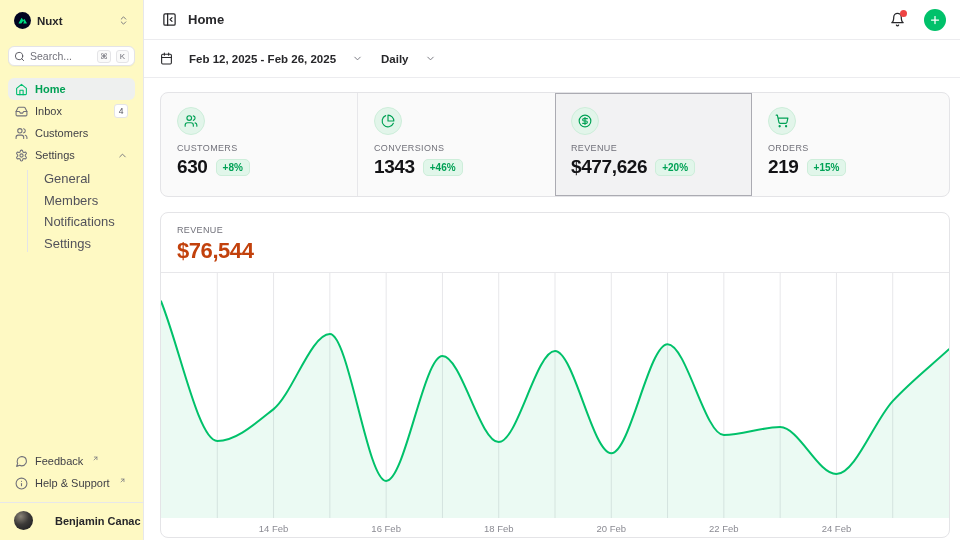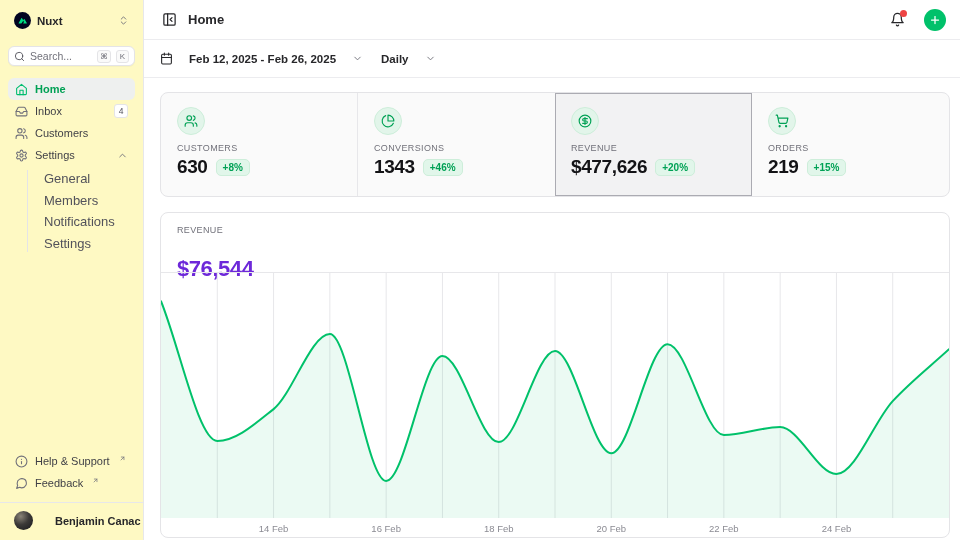--- a/index.html
+++ b/index.html
@@ -65,21 +65,21 @@
   .stat-label { margin-top:8px; font-size:9px; letter-spacing:.04em; color:#71717a; font-weight:500; }
   .stat-val-row { margin-top:3px; display:flex; align-items:center; gap:8px; }
   .stat-value { font-size:19px; font-weight:700; color:#131316; letter-spacing:-0.02em; }
   .delta { font-size:10px; font-weight:600; color:#00a155; background:#e1f6ea; border:1px solid #cdeeda;
     border-radius:5px; padding:2px 6px; }
 
   
   .chart-card { margin-top:15px; border:1px solid #e4e4e7; border-radius:8px; height:326px; background:#fff; overflow:hidden; }
   .chart-head { padding:12px 16px 0 16px; height:58px; }
   .chart-label { font-size:9px; letter-spacing:.04em; color:#71717a; font-weight:500; }
-  .chart-value { margin-top:21px; font-size:22px; font-weight:700; color:#6d28d9; letter-spacing:-0.02em; }
+  .chart-value { margin-top:3px; font-size:22px; font-weight:700; color:#c2410c; letter-spacing:-0.02em; }
   .chart-svg { display:block; }
 </style>
 </head>
 <body>
 
 <div class="app">
 
   <aside class="sidebar">
     <div class="ws-row">
       <span class="ws-logo">
@@ -152,36 +152,36 @@
         <div class="sub-item">
             <span>Settings</span>
           </div>
       </div>
     </nav>
 
     <div class="spacer"></div>
 
     <div class="footer-nav">
       <div class="nav-item">
+        <svg width="13" height="13" viewBox="0 0 24 24" fill="none" stroke-width="2" stroke-linecap="round" stroke-linejoin="round">
+            <path d="M21 11.5a8.38 8.38 0 0 1-.9 3.8 8.5 8.5 0 0 1-7.6 4.7 8.38 8.38 0 0 1-3.8-.9L3 21l1.9-5.7a8.38 8.38 0 0 1-.9-3.8 8.5 8.5 0 0 1 4.7-7.6 8.38 8.38 0 0 1 3.8-.9h.5a8.48 8.48 0 0 1 8 8z"></path>
+          </svg>
+        <span>Feedback</span>
+        <svg class="ext" width="7" height="7" viewBox="0 0 24 24" fill="none" stroke="#71717a" stroke-width="2.5" stroke-linecap="round">
+            <path d="M7 17 17 7"></path>
+            <path d="M8 7h9v9"></path>
+          </svg>
+      </div>
+      <div class="nav-item">
         <svg width="13" height="13" viewBox="0 0 24 24" fill="none" stroke-width="2" stroke-linecap="round">
             <circle cx="12" cy="12" r="10"></circle>
             <path d="M12 16v-4"></path>
             <path d="M12 8h.01"></path>
           </svg>
         <span>Help &amp; Support</span>
-        <svg class="ext" width="7" height="7" viewBox="0 0 24 24" fill="none" stroke="#71717a" stroke-width="2.5" stroke-linecap="round">
-            <path d="M7 17 17 7"></path>
-            <path d="M8 7h9v9"></path>
-          </svg>
-      </div>
-      <div class="nav-item">
-        <svg width="13" height="13" viewBox="0 0 24 24" fill="none" stroke-width="2" stroke-linecap="round" stroke-linejoin="round">
-            <path d="M21 11.5a8.38 8.38 0 0 1-.9 3.8 8.5 8.5 0 0 1-7.6 4.7 8.38 8.38 0 0 1-3.8-.9L3 21l1.9-5.7a8.38 8.38 0 0 1-.9-3.8 8.5 8.5 0 0 1 4.7-7.6 8.38 8.38 0 0 1 3.8-.9h.5a8.48 8.48 0 0 1 8 8z"></path>
-          </svg>
-        <span>Feedback</span>
         <svg class="ext" width="7" height="7" viewBox="0 0 24 24" fill="none" stroke="#71717a" stroke-width="2.5" stroke-linecap="round">
             <path d="M7 17 17 7"></path>
             <path d="M8 7h9v9"></path>
           </svg>
       </div>
     </div>
 
     <div class="user-row">
       <span class="avatar"></span>
       <span class="user-name">Benjamin Canac</span>

